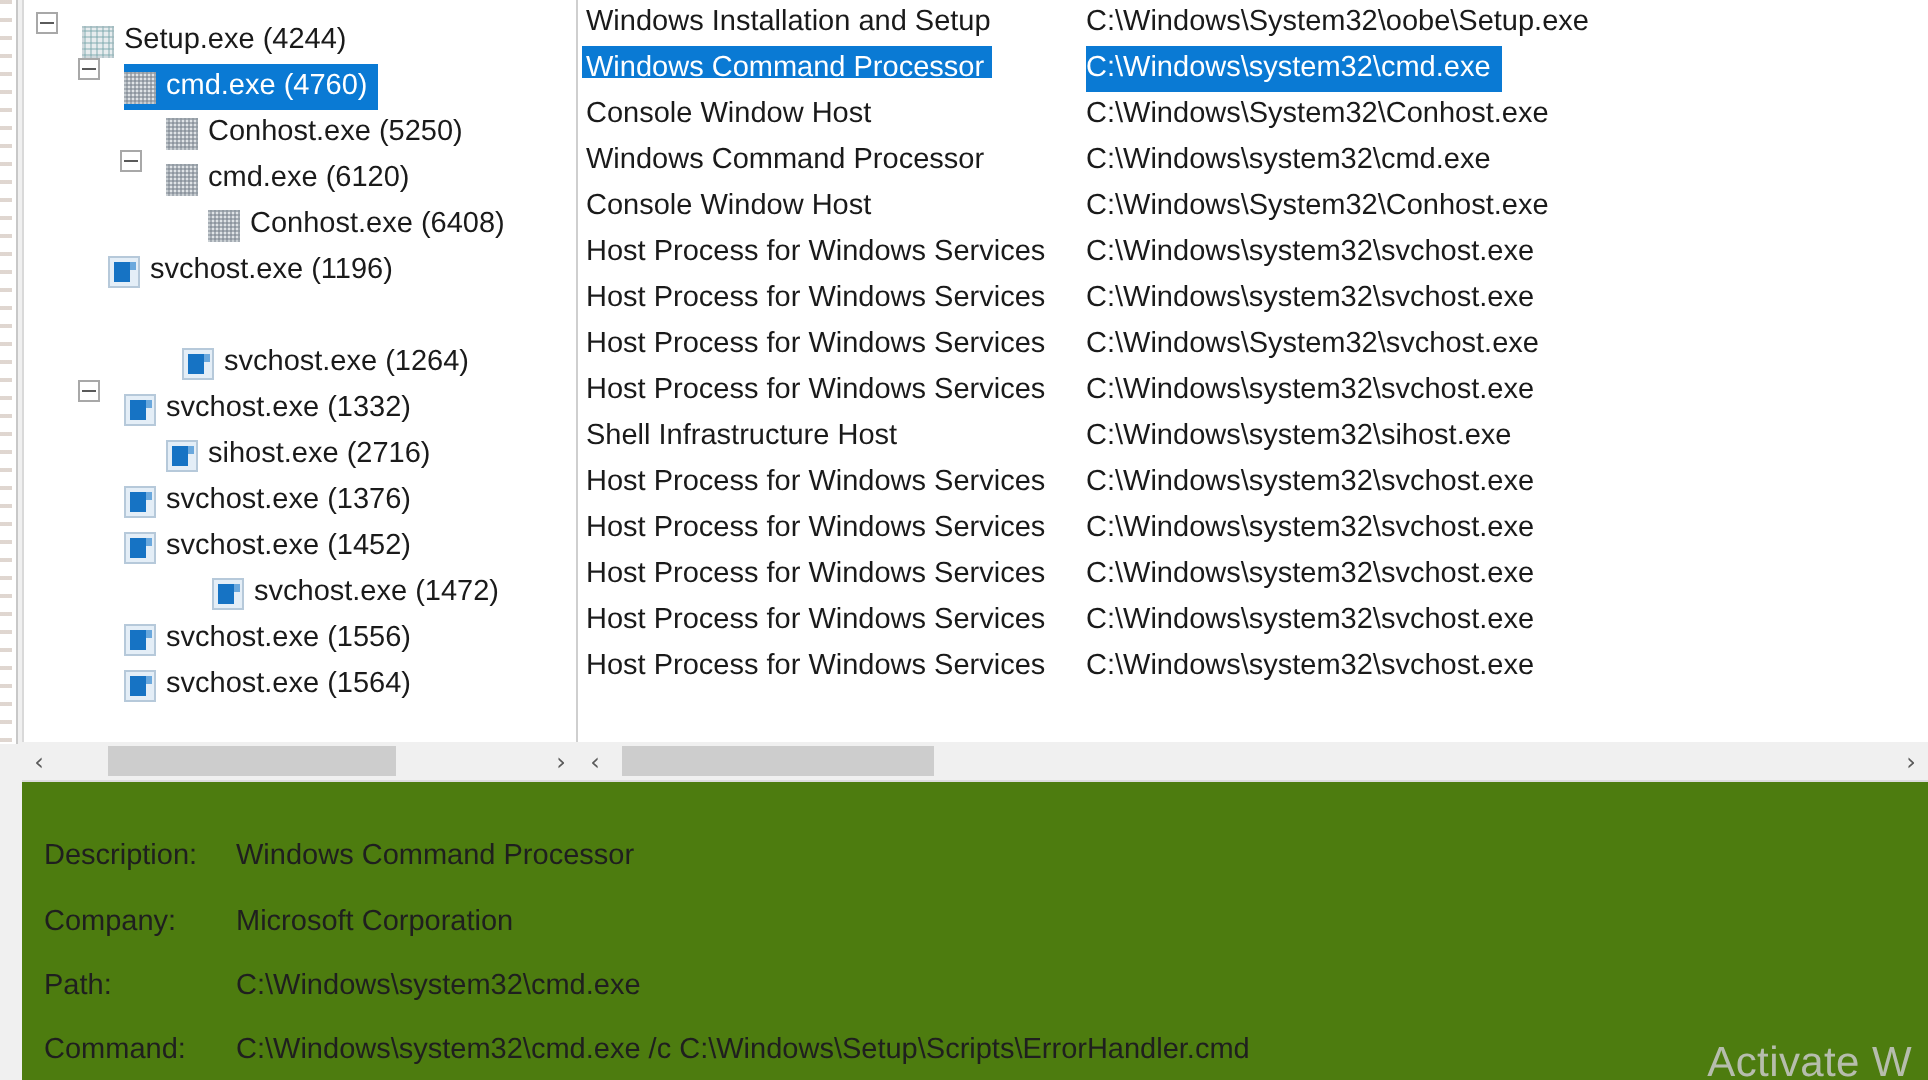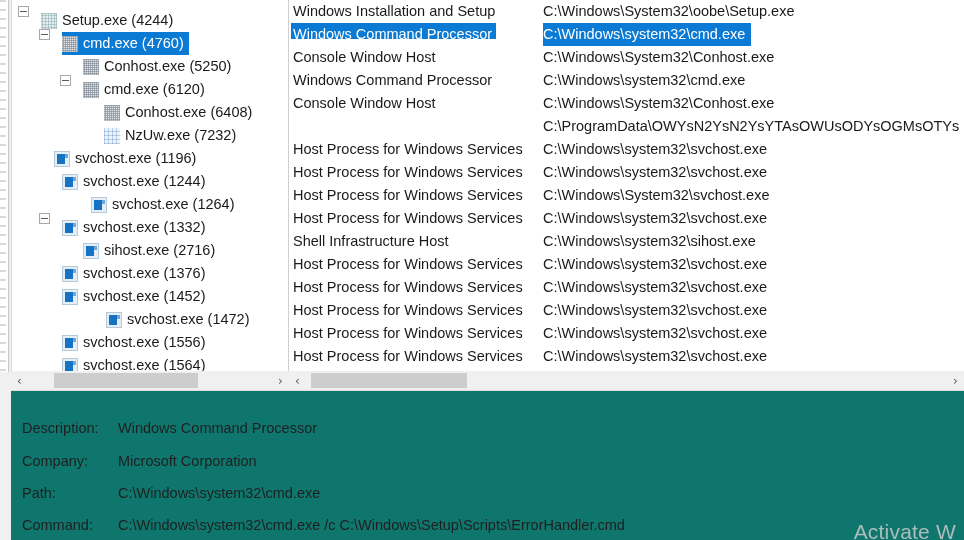--- a/index.html
+++ b/index.html
@@ -226,21 +226,21 @@
   .hsb.left .thumb  { left: 26px;  width: 144px; }
   .hsb.right .thumb { left: 5px;   width: 156px; }
 
   
   .details {
     position: absolute;
     left: 11px;
     top: 390px;
     width: 953px;
     height: 150px;
-    background: #0f766e;
+    background: #4d7c0f;
     border-top: 1px solid #dcdcdc;
     box-sizing: border-box;
   }
   .detail-row {
     position: absolute;
     height: 22px;
     line-height: 22px;
     font-size: 14.5px;
     color: #1f1f1f;
     white-space: nowrap;
@@ -331,46 +331,30 @@
           <div class="namecell" style="left: 92px;">
             <span class="namehl">
               <span class="pico ico-exe"></span>
               <span>Conhost.exe (6408)</span>
             </span>
           </div>
           <div class="descell">Console Window Host</div>
           <div class="pathcell">C:\Windows\System32\Conhost.exe</div>
         </div>
         <div class="row">
-          <div class="namecell" style="left: 92px;">
-            <span class="namehl">
-              <span class="pico ico-faint"></span>
-              <span>NzUw.exe (7232)</span>
-            </span>
-          </div>
-          <div class="descell"></div>
-          <div class="pathcell">C:\ProgramData\OWYsN2YsN2YsYTAsOWUsODYsOGMsOTYs</div>
-        </div>
-        <div class="row">
           <div class="namecell" style="left: 42px;">
             <span class="namehl">
               <span class="pico ico-svc"></span>
               <span>svchost.exe (1196)</span>
             </span>
           </div>
           <div class="descell">Host Process for Windows Services</div>
           <div class="pathcell">C:\Windows\system32\svchost.exe</div>
         </div>
         <div class="row">
-          <div class="namecell" style="left: 50px;">
-            <span class="namehl">
-              <span class="pico ico-svc"></span>
-              <span>svchost.exe (1244)</span>
-            </span>
-          </div>
           <div class="descell">Host Process for Windows Services</div>
           <div class="pathcell">C:\Windows\system32\svchost.exe</div>
         </div>
         <div class="row">
           <div class="namecell" style="left: 50px; padding-left: 29px;">
             <span class="namehl">
               <span class="pico ico-svc"></span>
               <span>svchost.exe (1264)</span>
             </span>
           </div>

